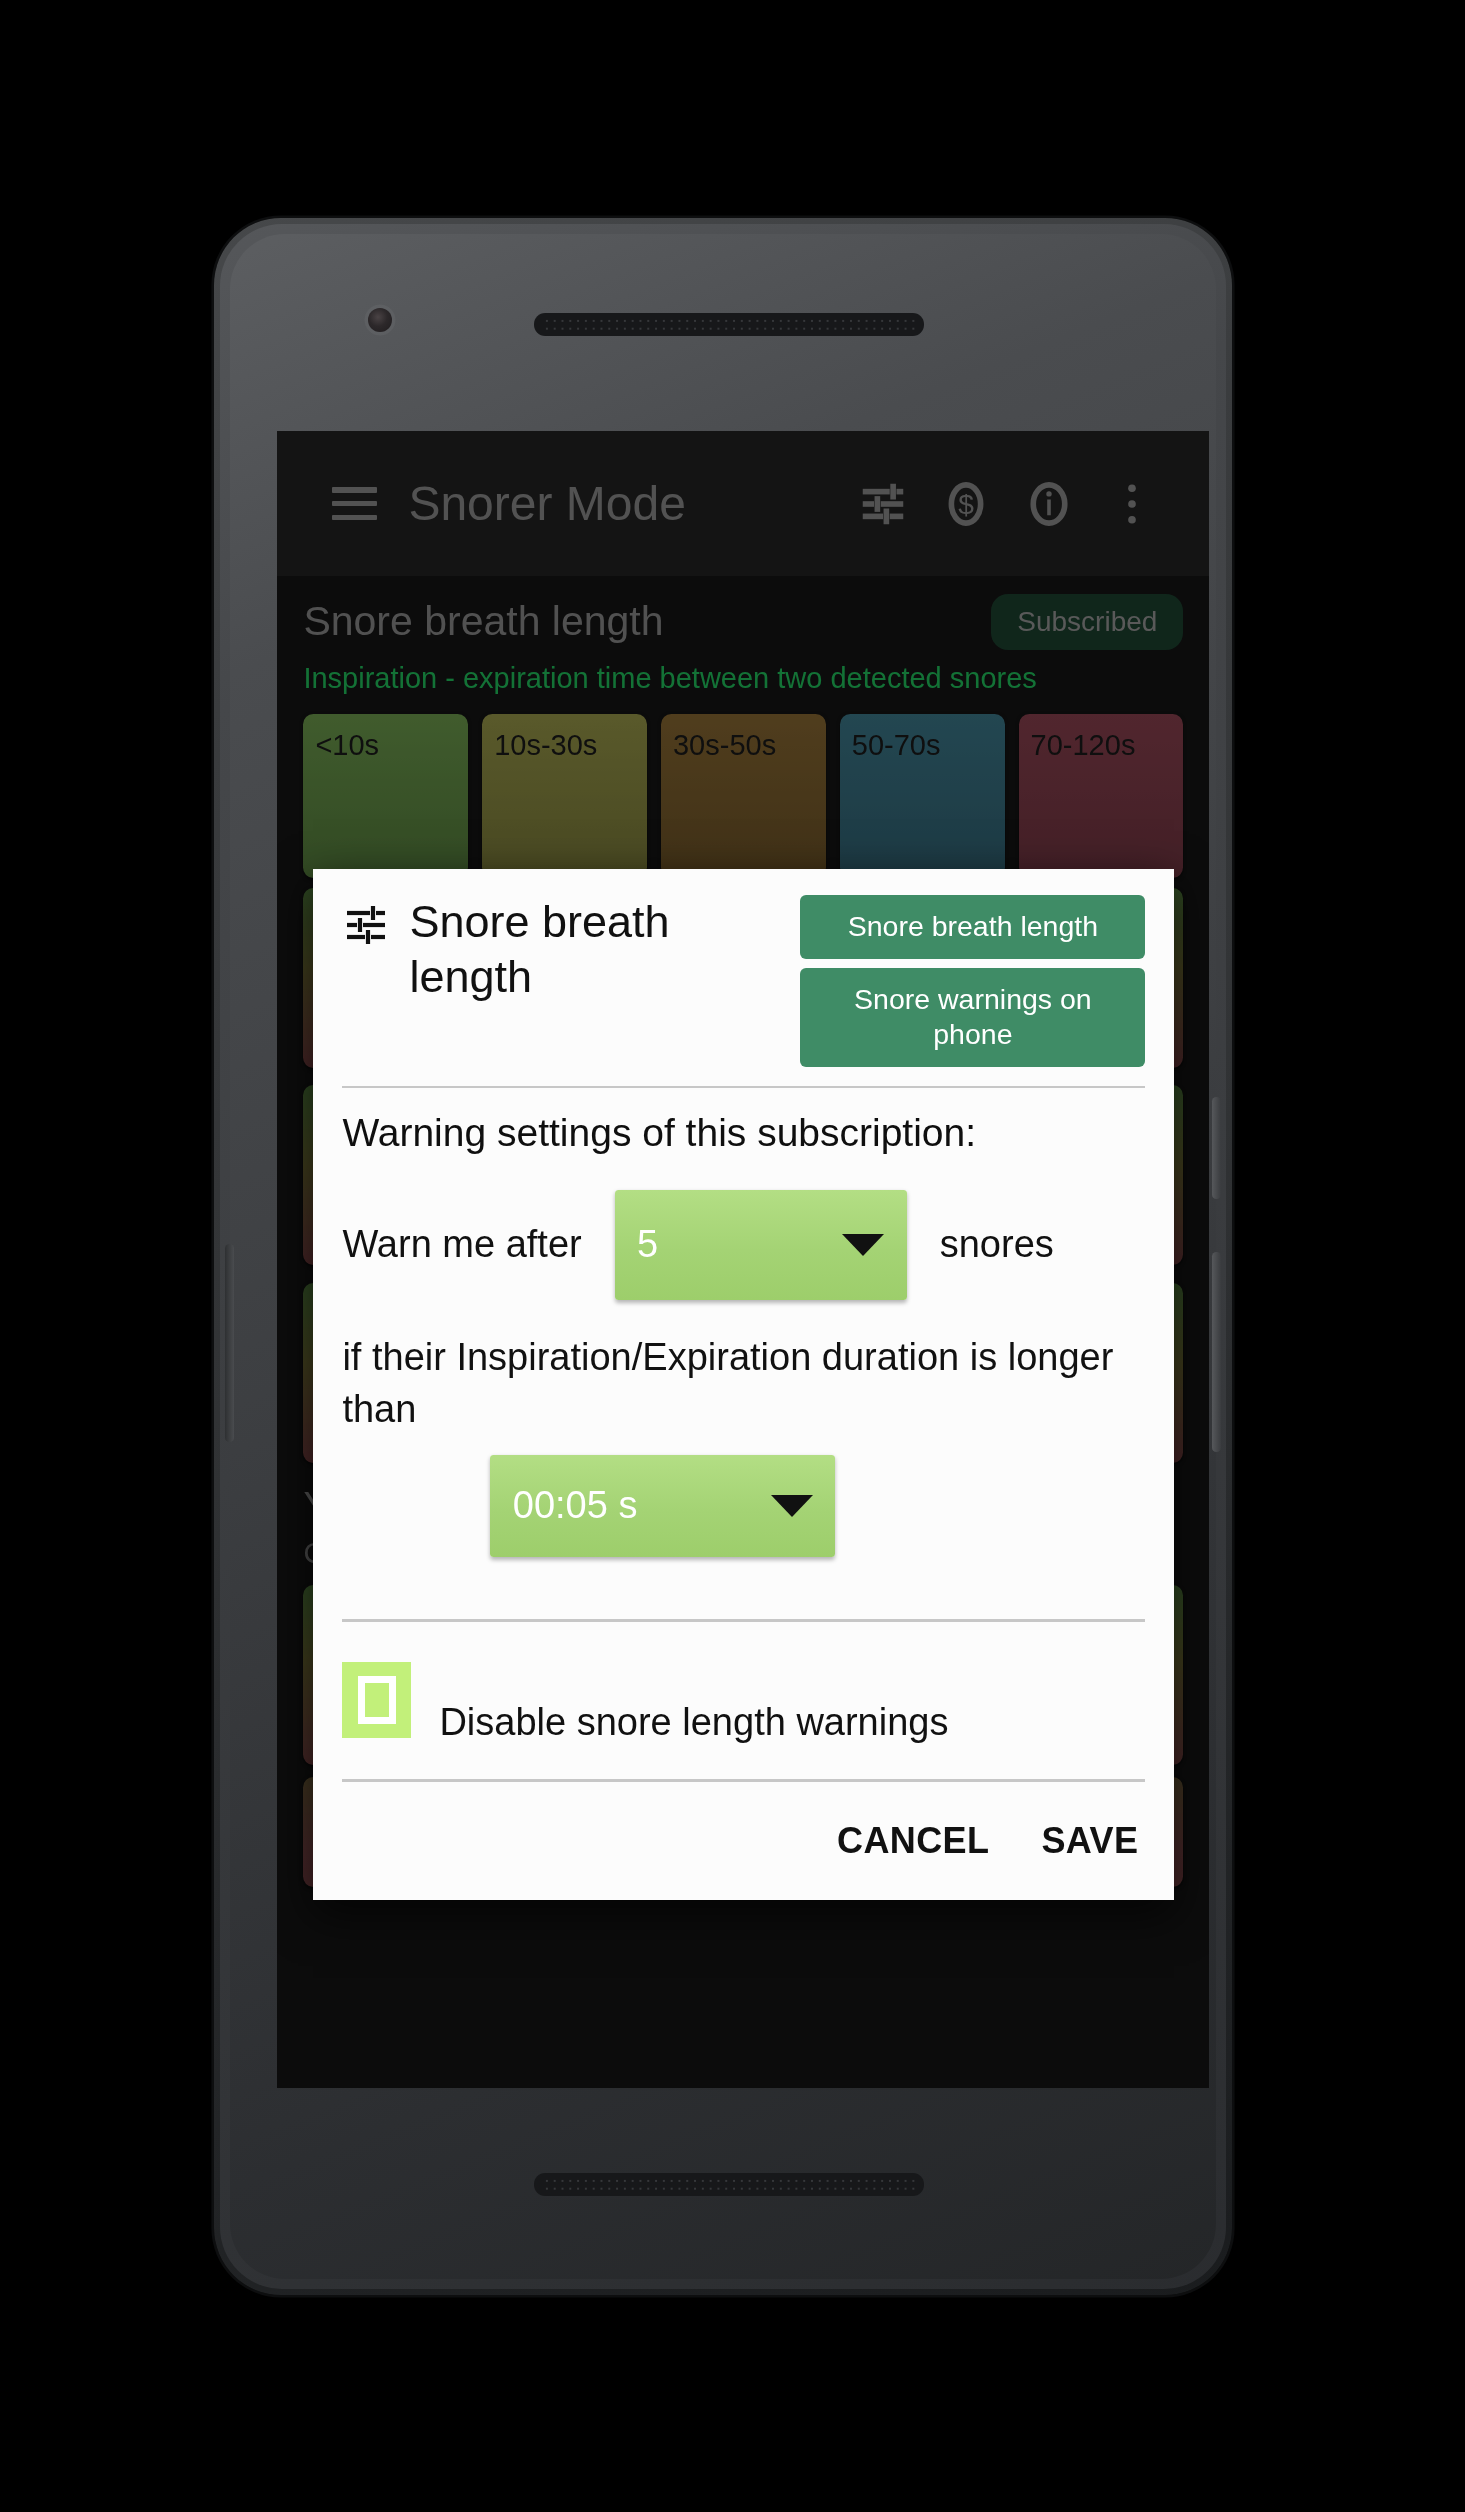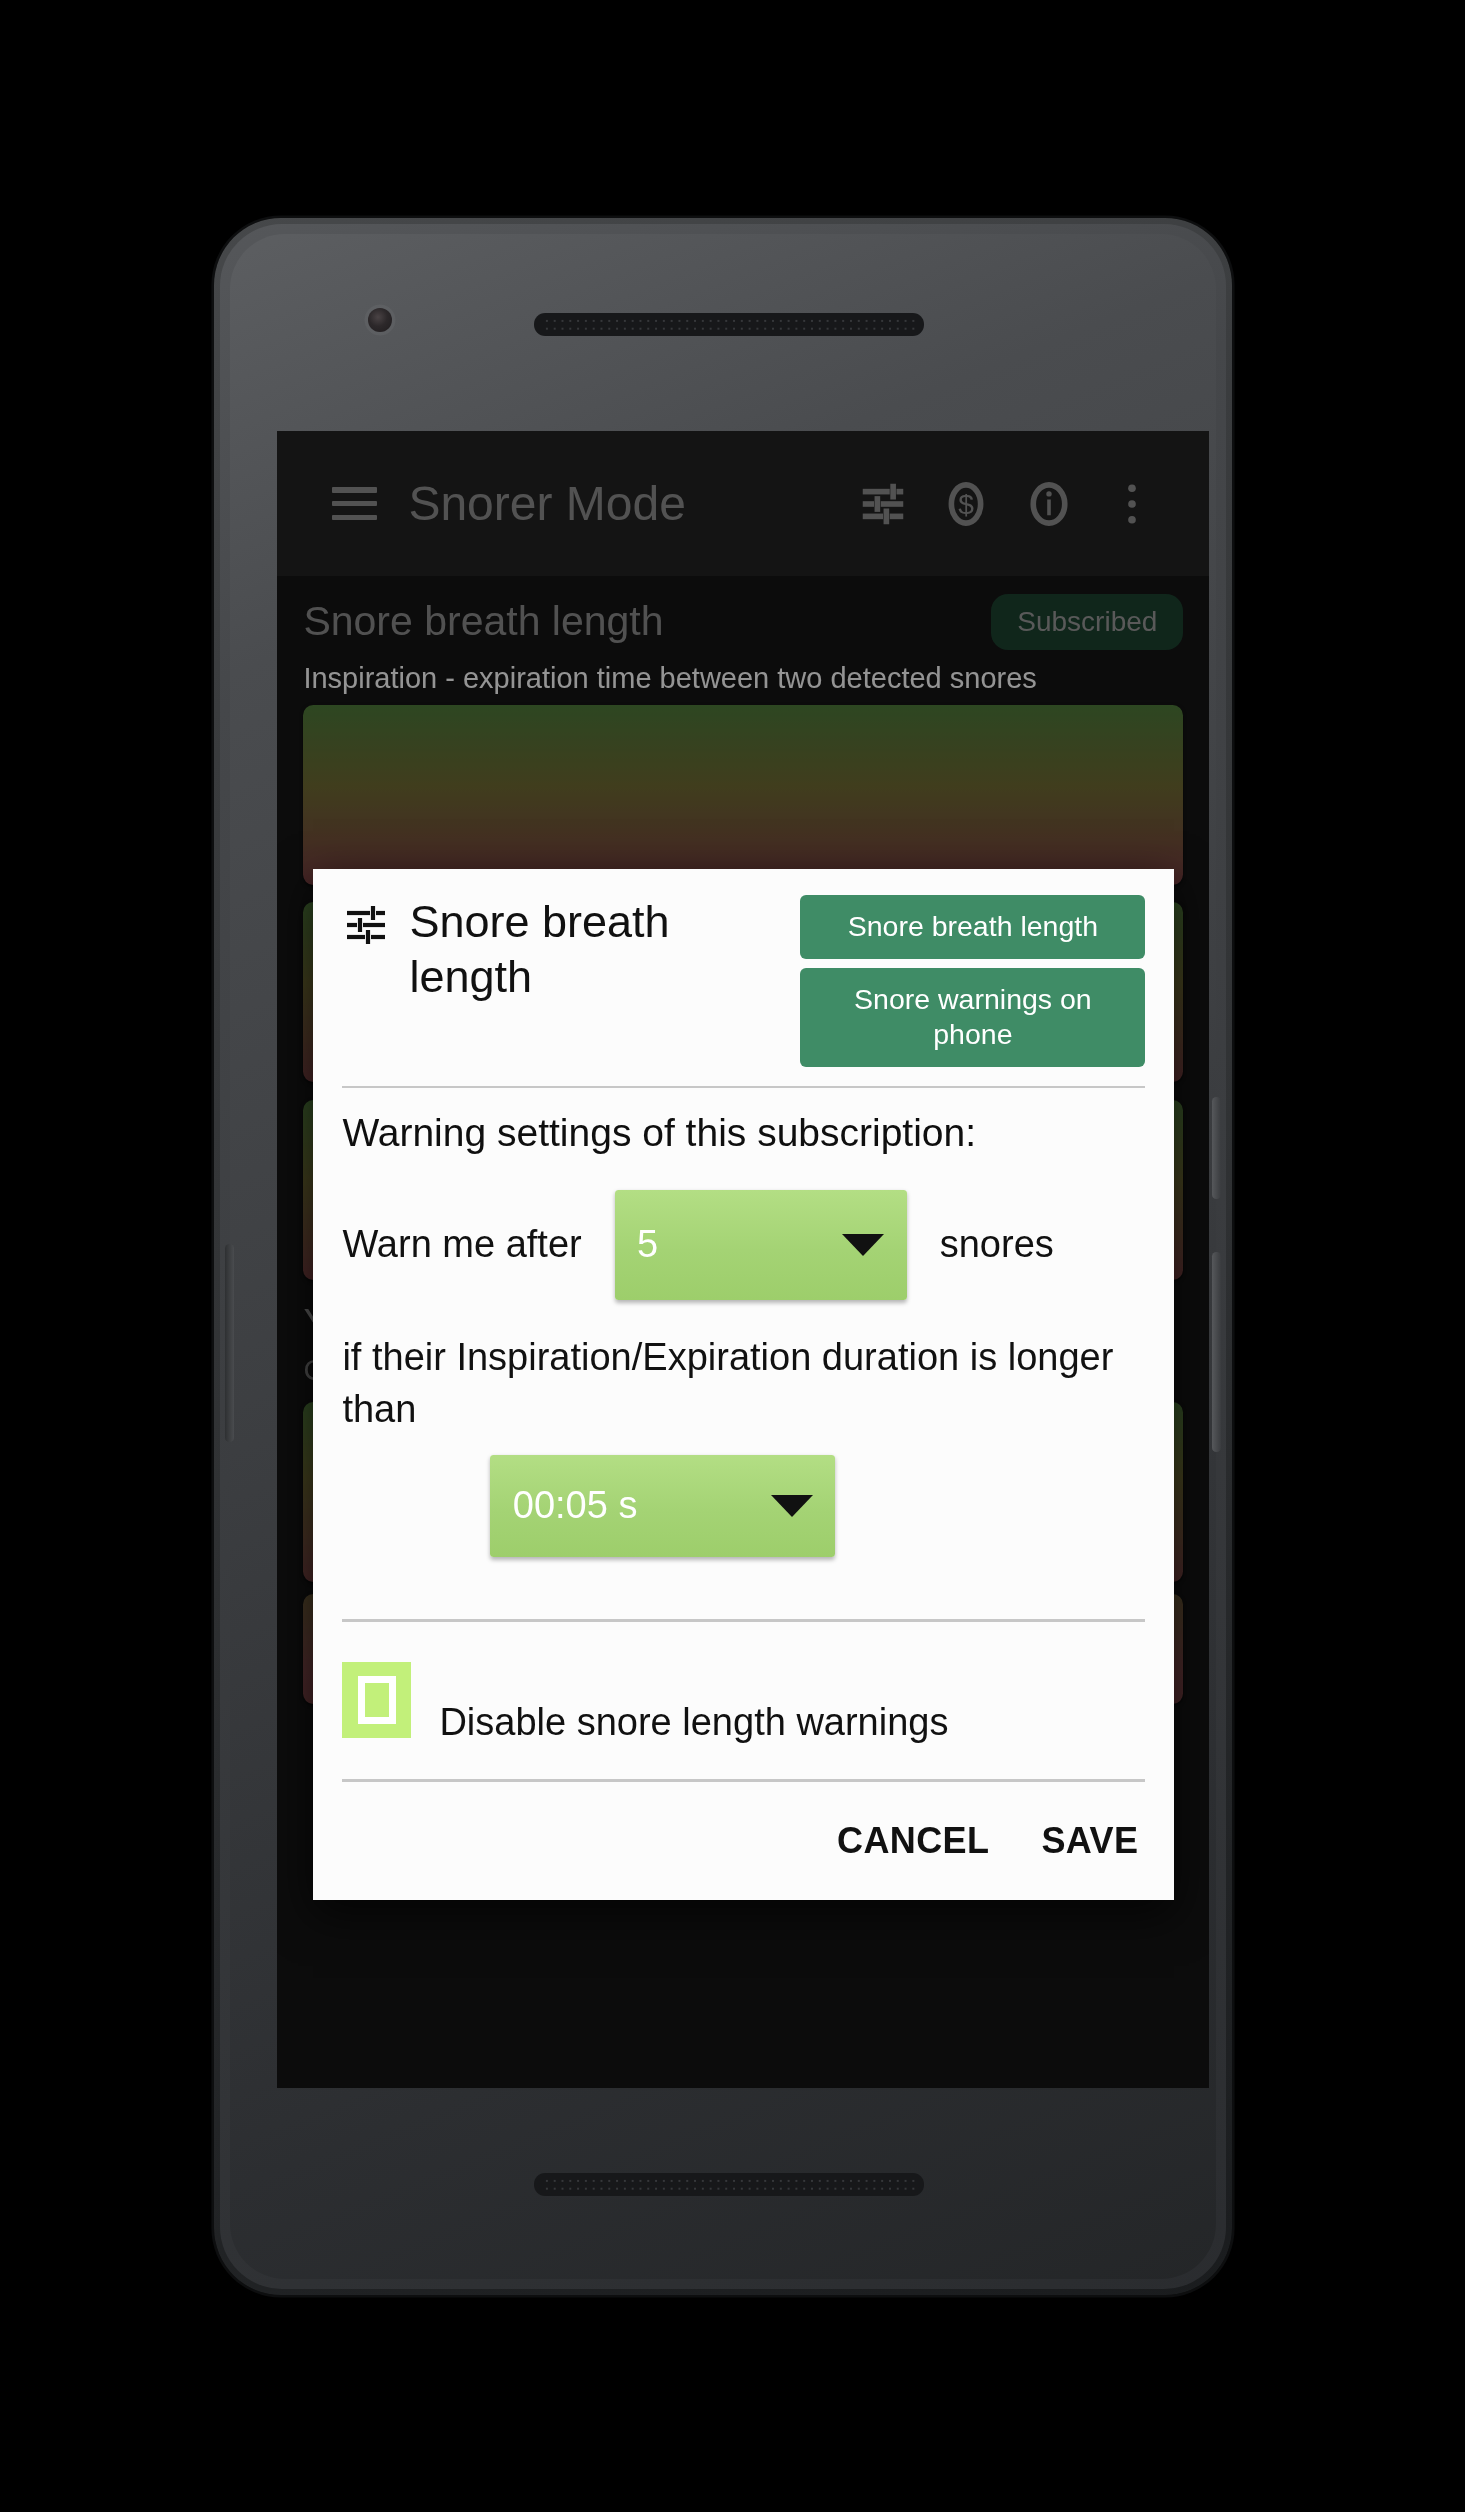--- a/index.html
+++ b/index.html
@@ -104,21 +104,21 @@
   #content { padding: 0 19px; position: relative; }
   .sec-head {
     display: flex; align-items: center; justify-content: space-between;
     padding: 17.3px 7px 0 7px;
   }
   .sec-title { color:#8c8c8c; font-size: 41px; font-weight: 400; }
   .badge {
     background: #1d4230; color:#9a9a9a; font-size: 28px;
     border-radius: 17px; padding: 12px 26px;
   }
-  .sec-sub { color:#ffffff; font-size:29px; padding: 12px 7px 0 7px; }
+  .sec-sub { color:#22c55e; font-size:29px; padding: 12px 7px 0 7px; }
 
   .chips { display:flex; gap: 14px; padding: 19px 7px 0 7px; }
   .chip {
     flex: 1 1 0; height: 164px; border-radius: 10.4px;
     color:#1a1a1a; font-size: 29px;
     padding: 15.5px 12px 0 12px;
     box-shadow: 0 1.7px 3.5px rgba(0,0,0,.5);
   }
   .big-cards { padding: 10.4px 7px 0 7px; display:flex; flex-direction:column; gap: 17.3px; }
   .big-card {
@@ -253,20 +253,27 @@
           </div>
         </div>
 
         <div id="content">
           <div class="sec-head">
             <div class="sec-title">Snore breath length</div>
             <div class="badge">Subscribed</div>
           </div>
           <div class="sec-sub">Inspiration - expiration time between two detected snores</div>
 
+          <div class="chips">
+            <div class="chip" style="background:linear-gradient(180deg,#6f9e4e,#57803e)">&lt;10s</div>
+            <div class="chip" style="background:linear-gradient(180deg,#9a9a4a,#7e7e3b)">10s-30s</div>
+            <div class="chip" style="background:linear-gradient(180deg,#8a6a33,#6f5528)">30s-50s</div>
+            <div class="chip" style="background:linear-gradient(180deg,#3d7a8c,#326475)">50-70s</div>
+            <div class="chip" style="background:linear-gradient(180deg,#8c4250,#743743)">70-120s</div>
+          </div>
 
           <div class="big-cards">
             <div class="big-card"></div>
             <div class="big-card"></div>
             <div class="big-card"></div>
           </div>
 
           <div class="sec2-title">Your snore statistics</div>
           <div class="sec2-sub">Counted from the last recording</div>
 

